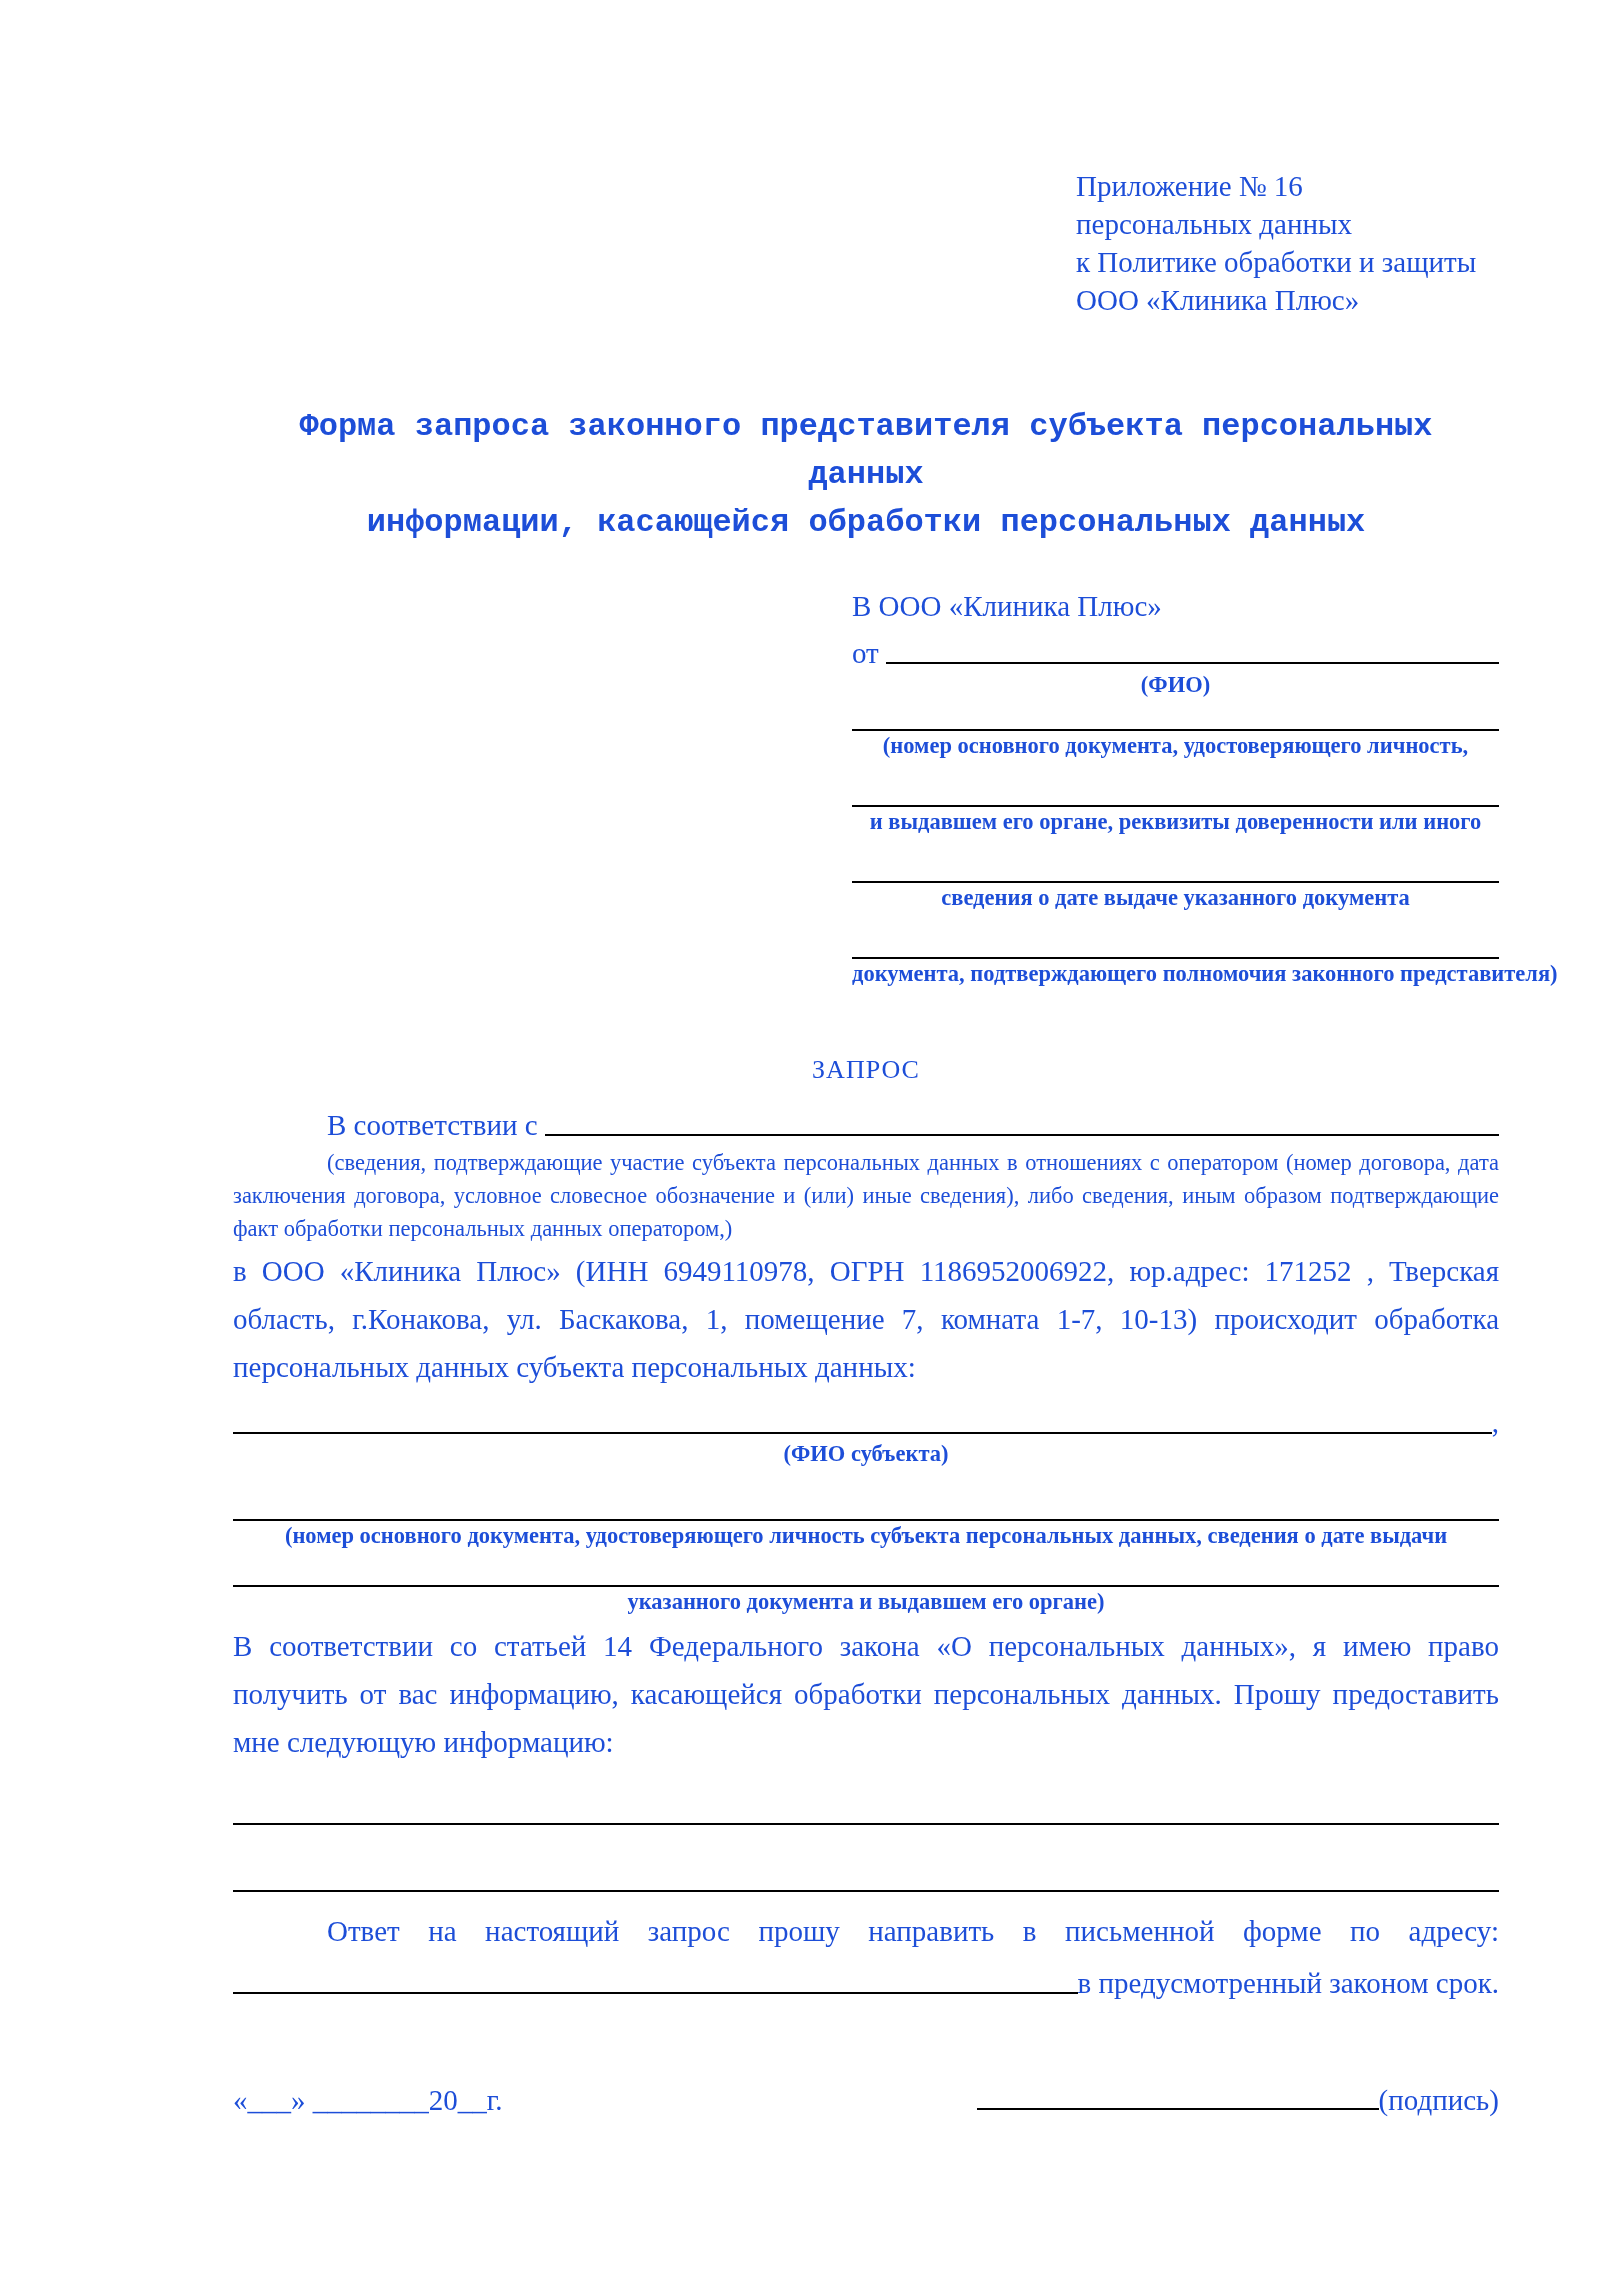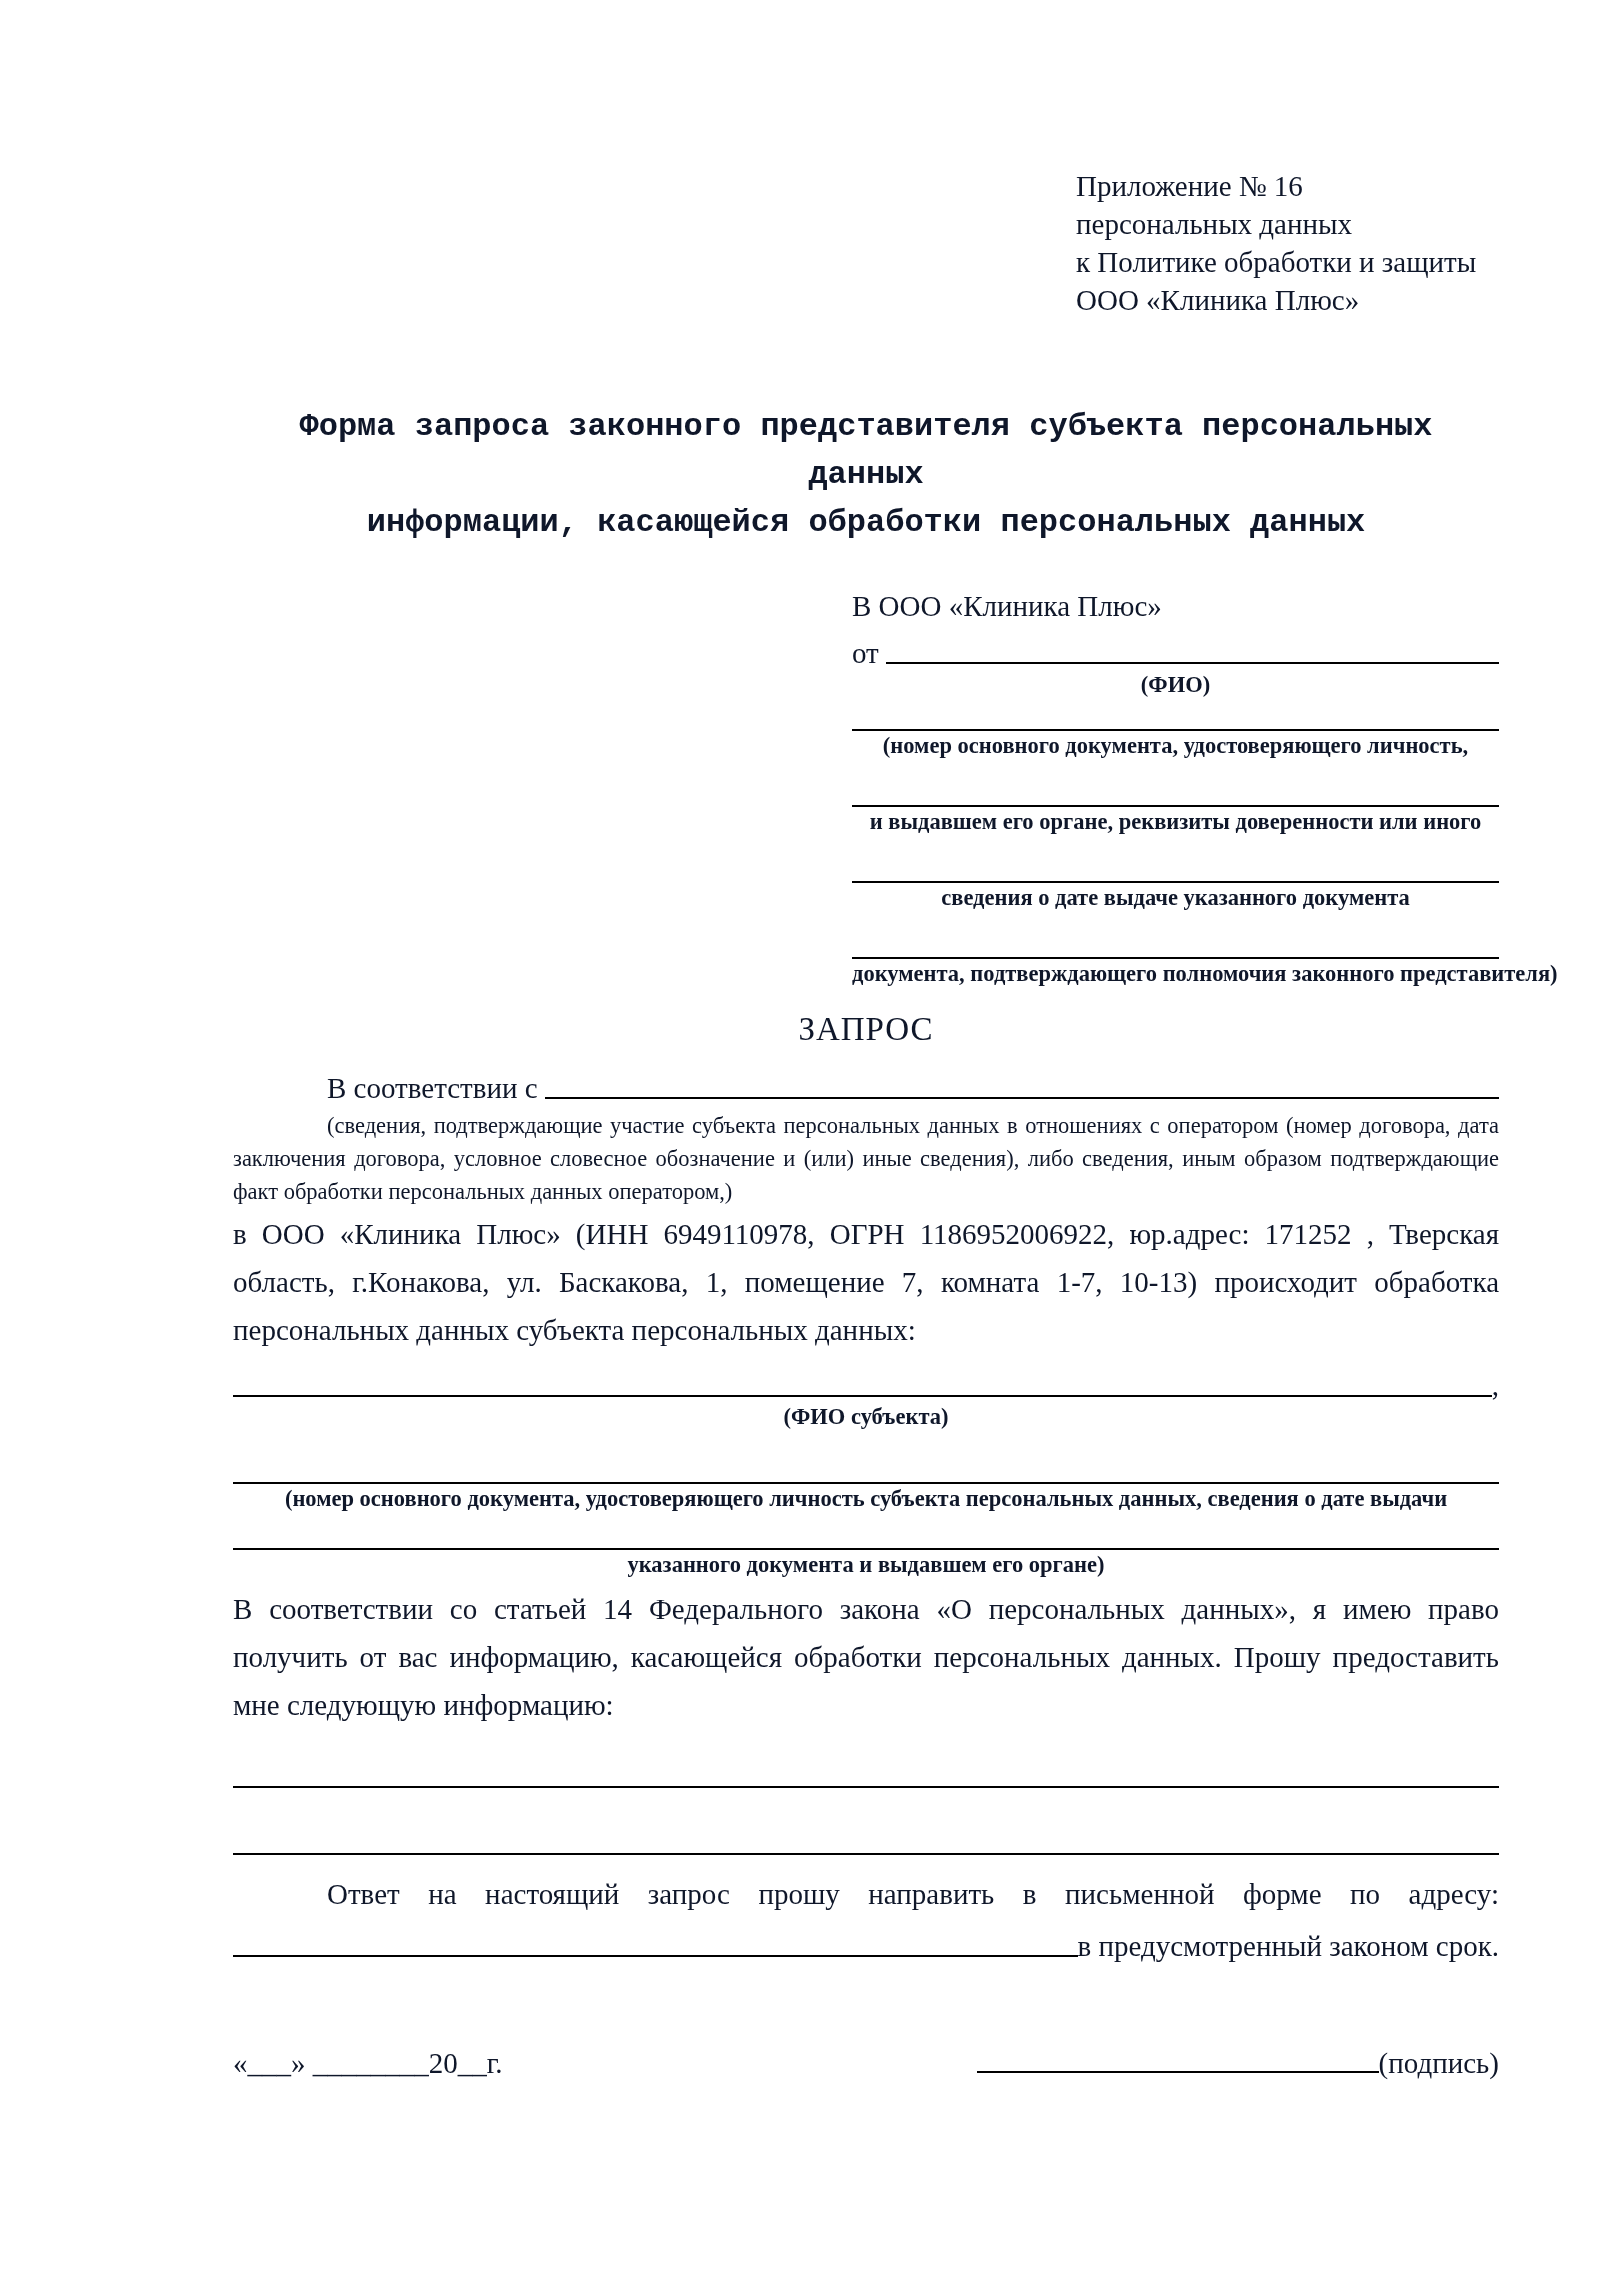--- a/index.html
+++ b/index.html
@@ -3,40 +3,40 @@
 <meta charset="utf-8">
 <style>
   html,body { margin:0; padding:0; background:#ffffff; }
   .page {
     position: relative;
     width: 1621px;
     height: 2293px;
     box-sizing: border-box;
     padding: 167px 122px 59px 233px;
     background: #ffffff;
-    color: #0f172a;
+    color: #1d4ed8;
     font-family: "Liberation Serif", "DejaVu Serif", serif;
     font-size: 29px;
     overflow: hidden;
   }
   .header-block { margin-left: 843px; line-height: 38px; }
   .title { margin: 84px 0 0 0; font-size: 32px; font-weight: bold; text-align: center; line-height: 48px; font-family: Liberation Mono, monospace; }
 
   .addressee { margin: 39px 0 0 619px; width: 647px; }
   .to-line { line-height: 41px; }
   .row { display: flex; align-items: flex-end; }
   .row .txt { white-space: pre; }
   .fill-line { flex: 1 1 auto; border-bottom: 2.9px solid #000; margin-bottom: 5.9px; }
   .from-row { height: 41px; margin-top: 2px; }
   .caption { font-size: 22.5px; line-height: 29px; text-align: center; white-space: nowrap; font-weight: bold; }
   .blank-group { margin-top: 45px; }
   .blank-group.first { margin-top: 30px; }
   .hr-line { border-bottom: 2.9px solid #000; height: 0; }
 
-  .request-heading { margin-top: 23px; text-align: center; font-size: 33px; letter-spacing: 1px; }
+  .request-heading { margin-top: 67px; text-align: center; font-size: 26px; letter-spacing: 1px; }
   .intro-row { margin-top: 11.8px; height: 45px; }
   .indent { display: inline-block; width: 94px; flex: 0 0 94px; }
   .fine-print { margin-top: 3.9px; font-size: 22.5px; line-height: 33px; text-align: justify; text-indent: 94px; }
   .para { line-height: 48px; text-align: justify; }
   .op-para { margin-top: 2px; }
   .comma-row { margin-top: 7.8px; height: 41px; }
   .mt-52 { margin-top: 51px; }
   .mt-36 { margin-top: 35px; }
   .law-para { margin-top: 5.9px; }
   .blank1 { margin-top: 57px; }

